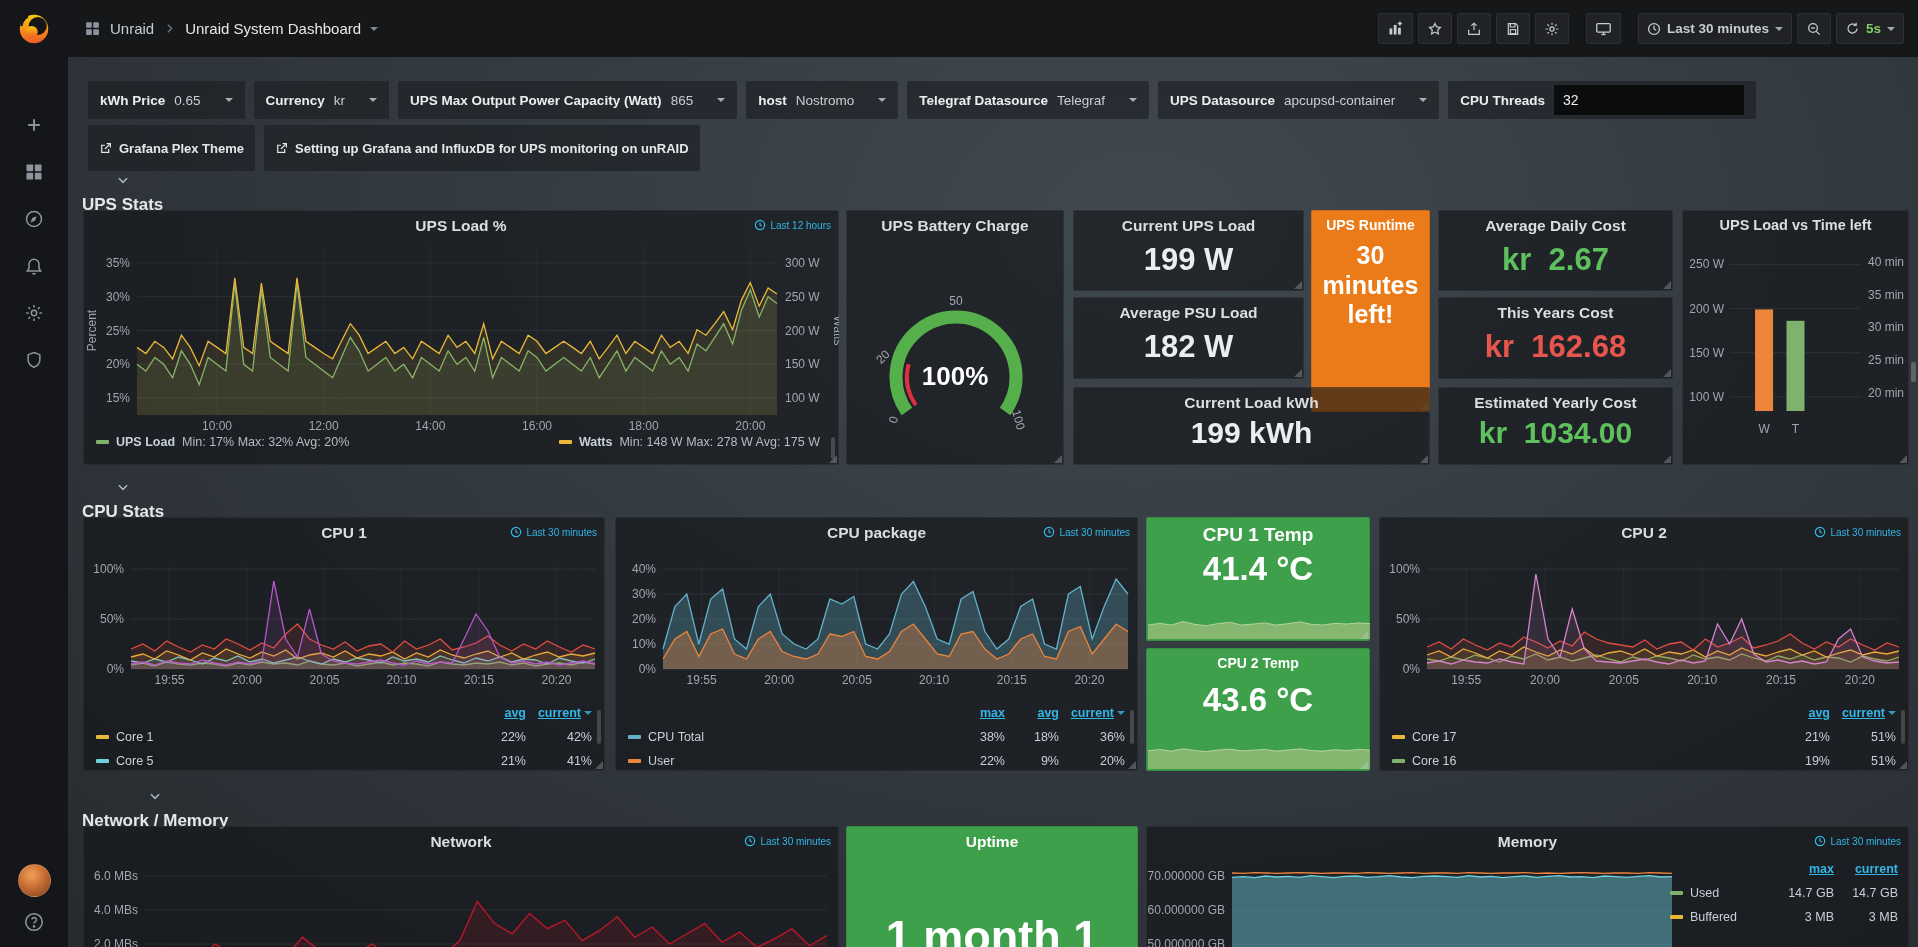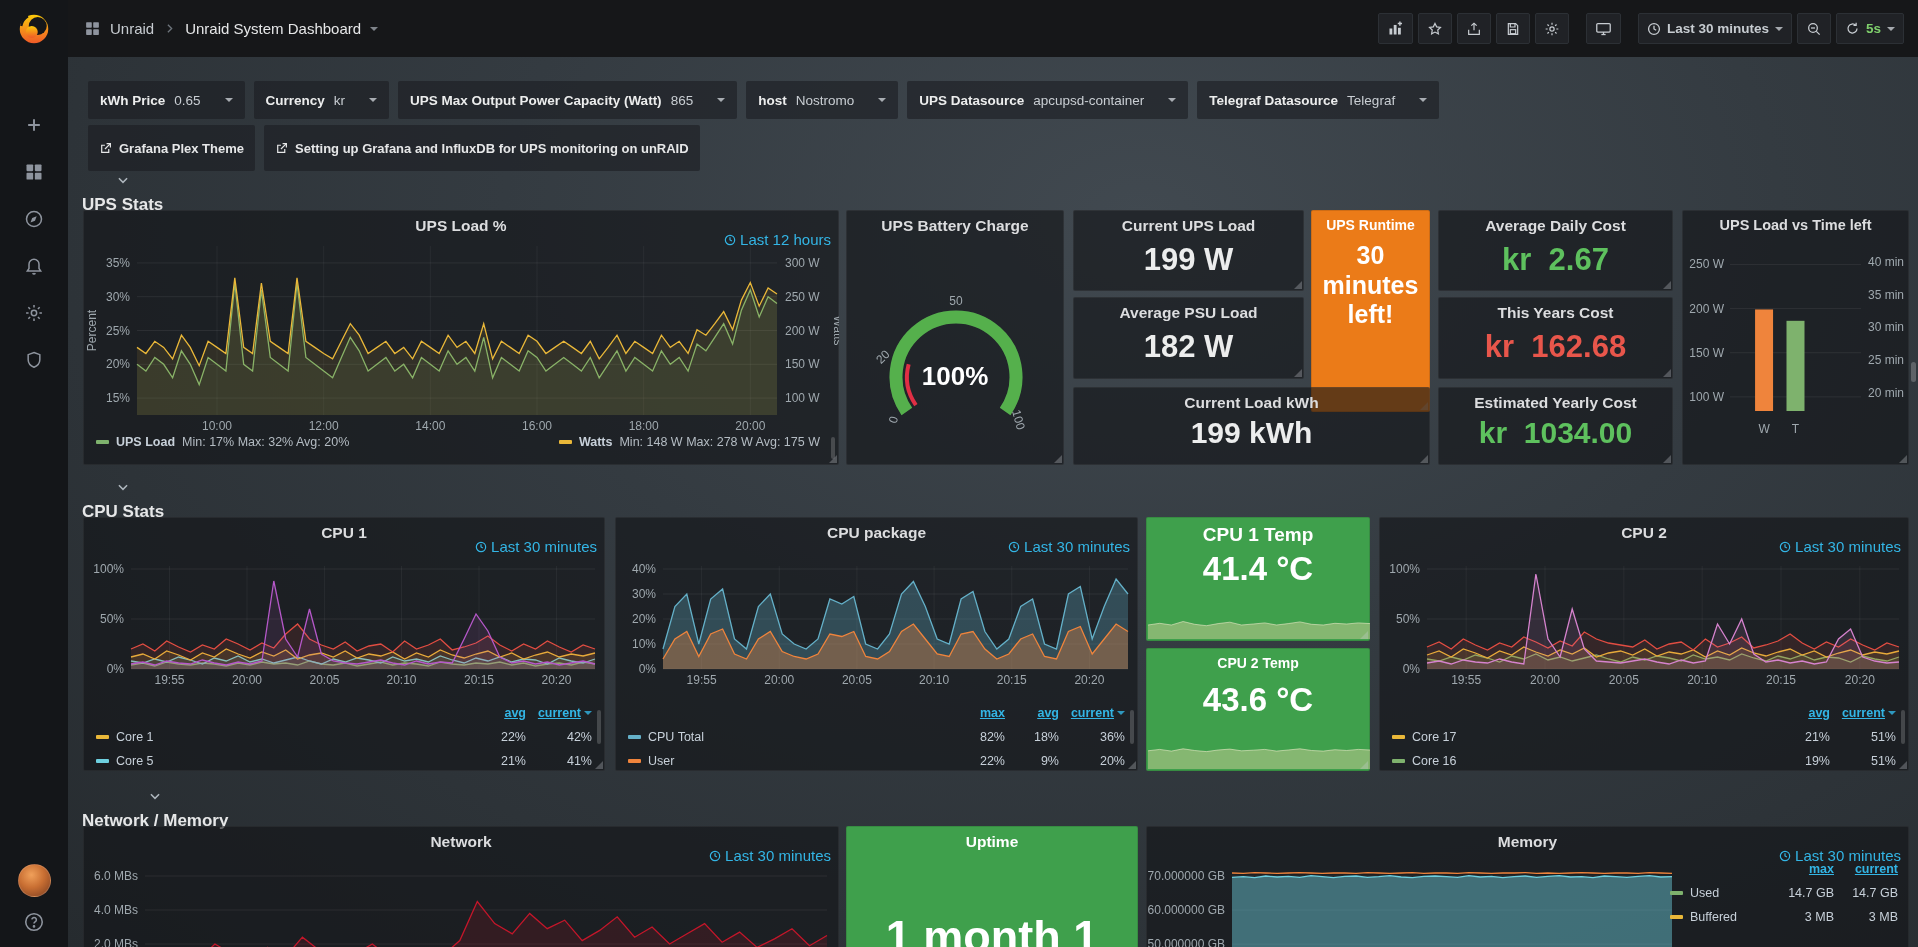--- a/index.html
+++ b/index.html
@@ -34,21 +34,21 @@
   .vinput{width:172px;height:30px;background:#0b0c0e;border:none;color:#eceded;font-size:14px;padding:0 9px;font-family:inherit;outline:none;}
   .lrow2{position:absolute;left:20px;top:68px;display:flex;gap:9px;}
   .dlink{display:flex;align-items:center;gap:7px;height:28px;padding:9px 11px;background:rgba(26,29,33,.6);border-radius:2px;font-size:13px;font-weight:bold;color:#e6e7e8;text-decoration:none;cursor:pointer;white-space:nowrap;}
   .sect{position:absolute;left:14px;display:flex;align-items:center;gap:8px;font-size:17px;font-weight:bold;color:#e6e7e8;cursor:pointer;flex-direction:column;}
   
   .panel{position:absolute;background:rgba(17,20,23,.62);border:1px solid rgba(255,255,255,.055);border-radius:2px;box-sizing:border-box;}
   .panel.orange{background:var(--orange-panel);border-color:rgba(0,0,0,.12);}
   .panel.green{background:var(--green-panel);border-color:rgba(0,0,0,.12);}
   .ptitle{position:absolute;top:6px;left:26px;right:26px;text-align:center;font-weight:bold;font-size:15.5px;color:#dcdddf;white-space:nowrap;overflow:hidden;cursor:pointer;z-index:2;}
   .panel.orange .ptitle,.panel.green .ptitle{color:#fff;left:6px;right:6px;}
-  .tind{position:absolute;top:20px;right:7px;display:flex;align-items:center;gap:4px;color:var(--accent-blue);font-size:15px;z-index:3;cursor:pointer;}
+  .tind{position:absolute;top:8px;right:7px;display:flex;align-items:center;gap:4px;color:var(--accent-blue);font-size:10px;z-index:3;cursor:pointer;}
   .chart{position:absolute;left:1px;top:28px;}
   svg text.tick{fill:#9fa8ae;font-size:12px;font-family:inherit;}
   .rs{position:absolute;right:1px;bottom:1px;width:0;height:0;border-left:8px solid transparent;border-bottom:8px solid rgba(205,210,214,.3);}
   
   .ups-legend{position:absolute;left:12px;right:18px;top:224px;display:flex;justify-content:space-between;font-size:12.5px;color:#c7d0d9;}
   .lg{display:flex;align-items:center;gap:7px;cursor:pointer;}
   .sw{display:inline-block;width:13px;height:4px;border-radius:1px;flex:none;}
   .lstats{color:#b4bcc3;}
   .cpu-legend{position:absolute;left:12px;right:12px;top:183px;font-size:12.5px;color:#c7d0d9;}
   .lhr{display:grid;align-items:center;height:24px;}
@@ -280,32 +280,36 @@
         </span>
     </div>
     <div class="vpill">
       <span class="vlabel">host</span>
       <span class="vvalue">
           <span>Nostromo</span>
           <span class="caret"></span>
         </span>
     </div>
     <div class="vpill">
+      <span class="vlabel">Telegraf Datasource</span>
+      <span class="vvalue">
+          <span>Telegraf</span>
+          <span class="caret"></span>
+        </span>
+    </div>
+    <div class="vpill">
       <span class="vlabel">UPS Datasource</span>
       <span class="vvalue">
           <span>apcupsd-container</span>
           <span class="caret"></span>
         </span>
     </div>
     <div class="vpill">
-      <span class="vlabel">Telegraf Datasource</span>
-      <span class="vvalue">
-          <span>Telegraf</span>
-          <span class="caret"></span>
-        </span>
+      <span class="vlabel">CPU Threads</span>
+      <input class="vinput" value="32" style="">
     </div>
   </div>
 
   <div class="lrow2">
     <a class="dlink">
       <span>
           <svg width="13" height="13" viewBox="0 0 24 24" fill="none" stroke="currentColor" stroke-width="2.2">
             <path d="M18 13v6H5V6h6"></path>
             <path d="M14 3h7v7"></path>
             <path d="M21 3l-10 10"></path>
@@ -610,21 +614,21 @@
         <span>
             <span>current</span>
             <span class="caret"></span>
           </span>
       </div>
       <div class="lhr cols3">
         <span class="lnamecell">
             <i class="sw" style="background: rgb(100, 176, 200);"></i>
             <span>CPU Total</span>
           </span>
-        <span class="lcell">82%</span>
+        <span class="lcell">38%</span>
         <span class="lcell">18%</span>
         <span class="lcell">36%</span>
       </div>
       <div class="lhr cols3">
         <span class="lnamecell">
             <i class="sw" style="background: rgb(239, 132, 60);"></i>
             <span>User</span>
           </span>
         <span class="lcell">22%</span>
         <span class="lcell">9%</span>

